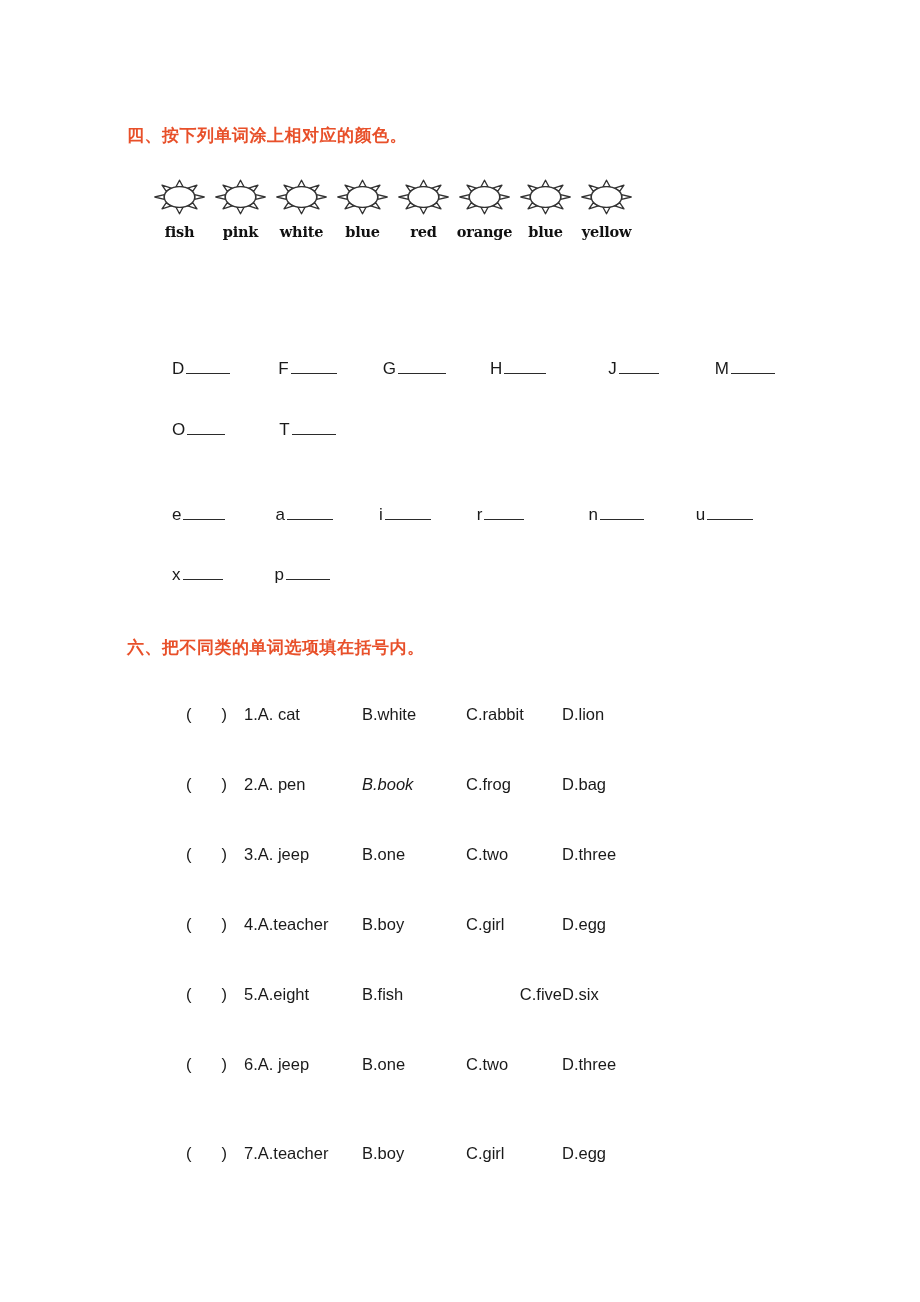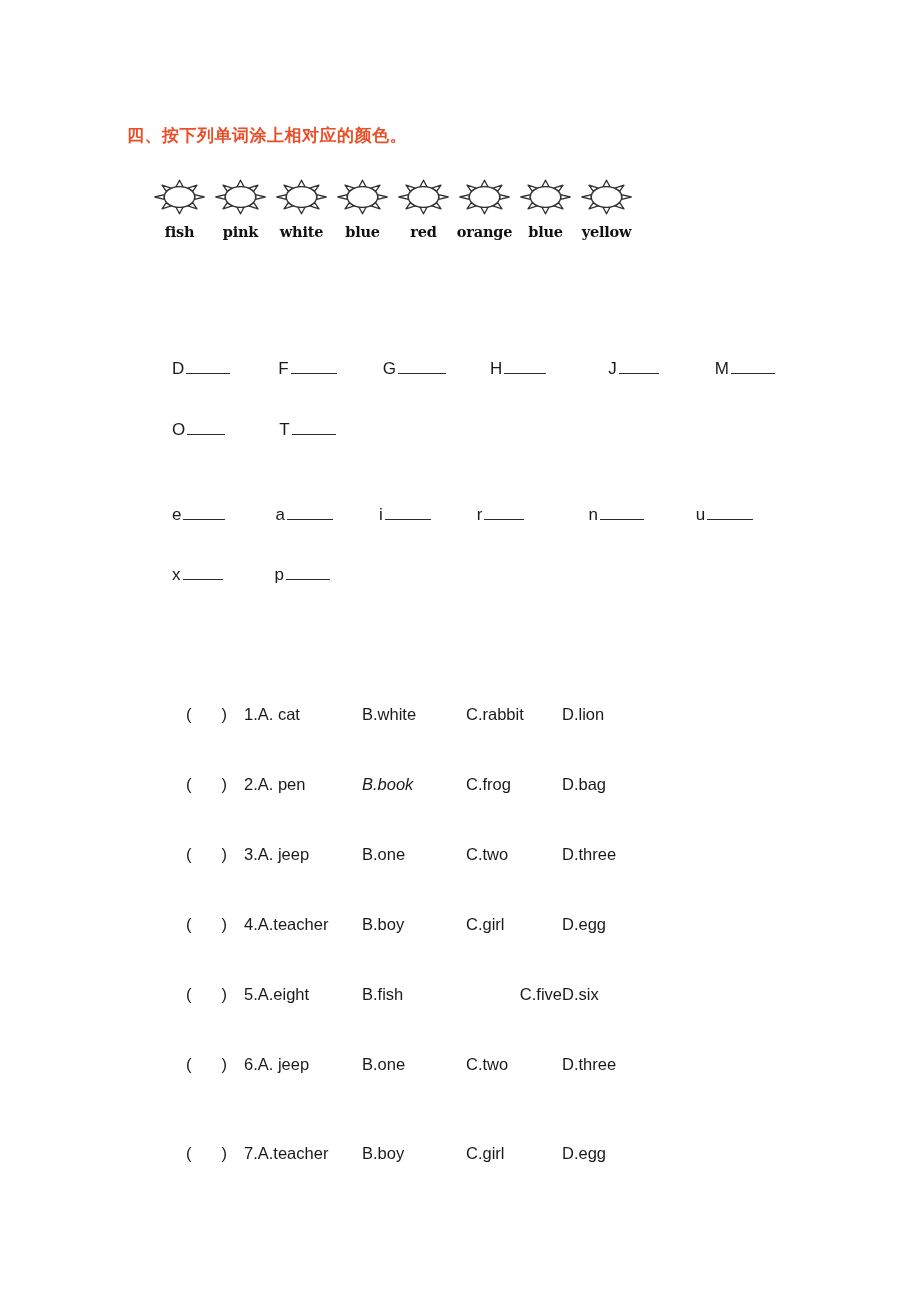--- a/index.html
+++ b/index.html
@@ -327,20 +327,21 @@
       <span class="letter-cell">
         <span class="letter-char">x</span>
         <span class="letter-blank" style="width: 40px; border-bottom-color: rgb(43, 43, 43);"></span>
       </span>
       <span class="letter-cell" style="margin-left: 52px;">
         <span class="letter-char">p</span>
         <span class="letter-blank" style="width: 44px; border-bottom-color: rgb(43, 43, 43);"></span>
       </span>
     </div>
 
+  <div class="section-heading" id="heading-six" style="color: rgb(232, 80, 42);">六、把不同类的单词选项填在括号内。</div>
 
   <div id="mc-container">
       <div class="mc-row" style="top: 705px;">
         <span class="mc-bracket"><span class="paren-open">(</span><span>)</span></span>
         <span class="mc-stem" style="width: 118px;">1.A. cat</span>
         <span class="mc-opt" style="width: 104px;">B.white</span>
         <span class="mc-opt" style="width: 96px;">C.rabbit</span>
         <span class="mc-opt">D.lion</span>
       </div>
       <div class="mc-row" style="top: 775px;">

